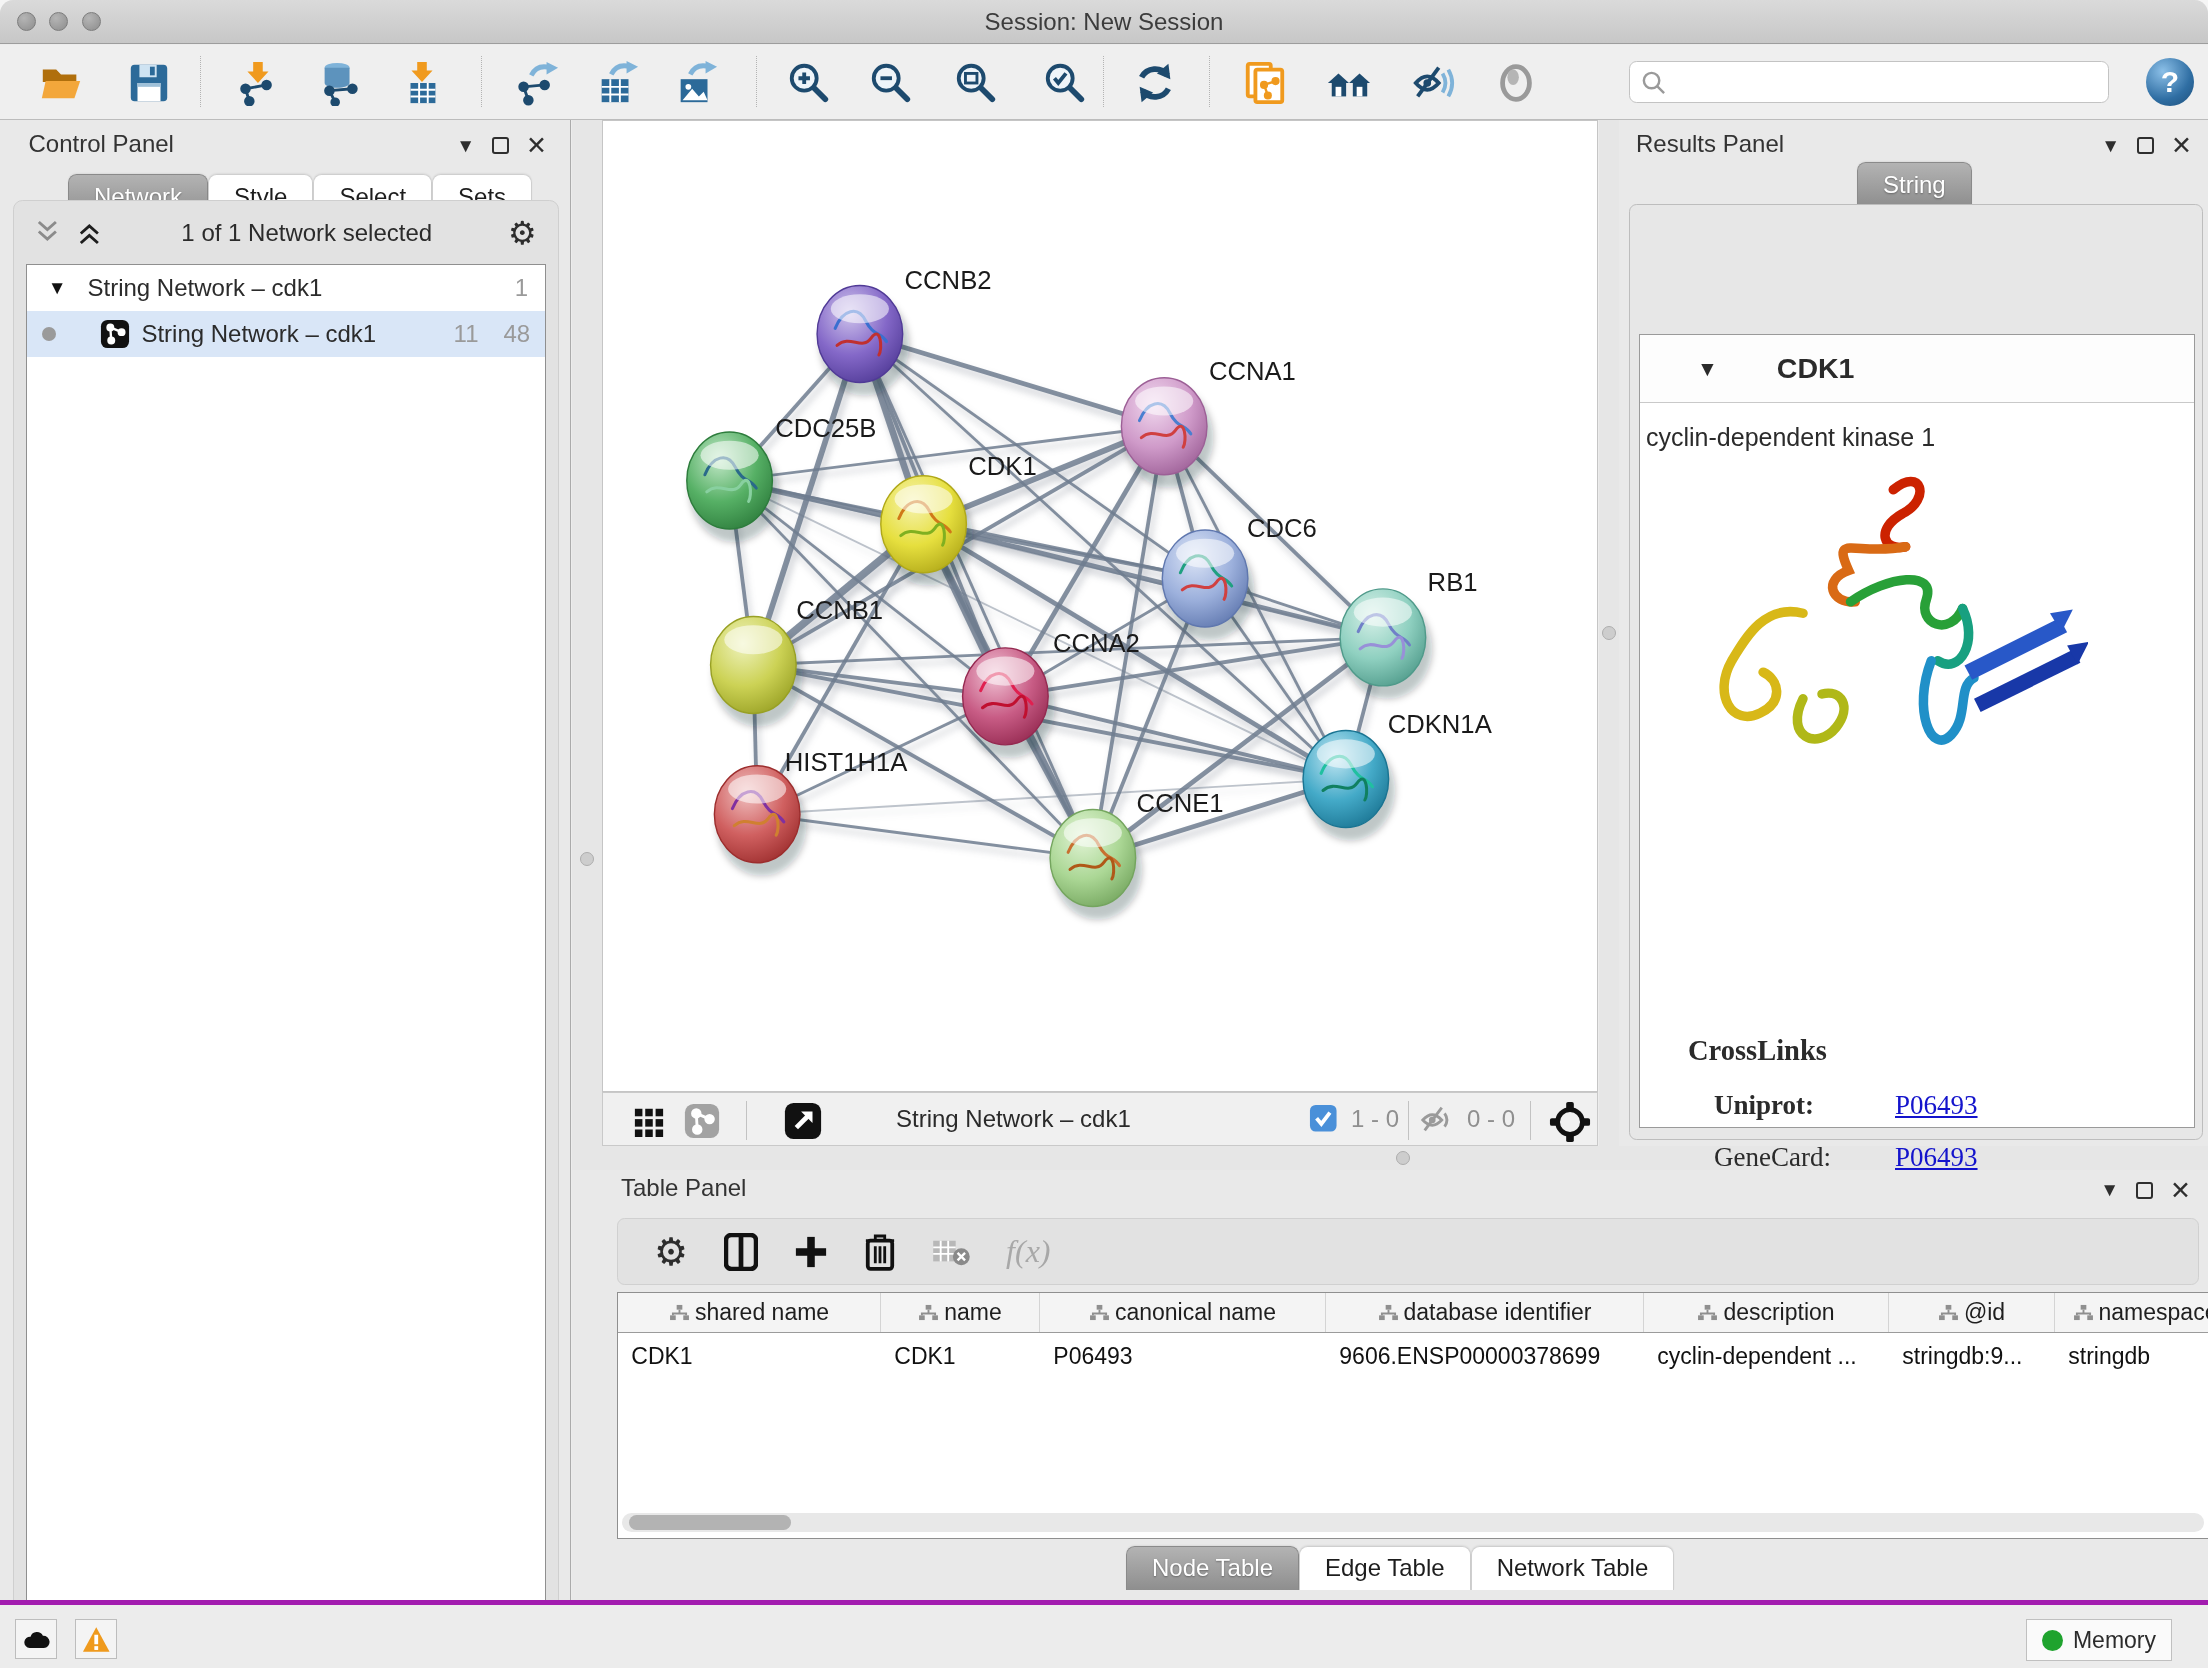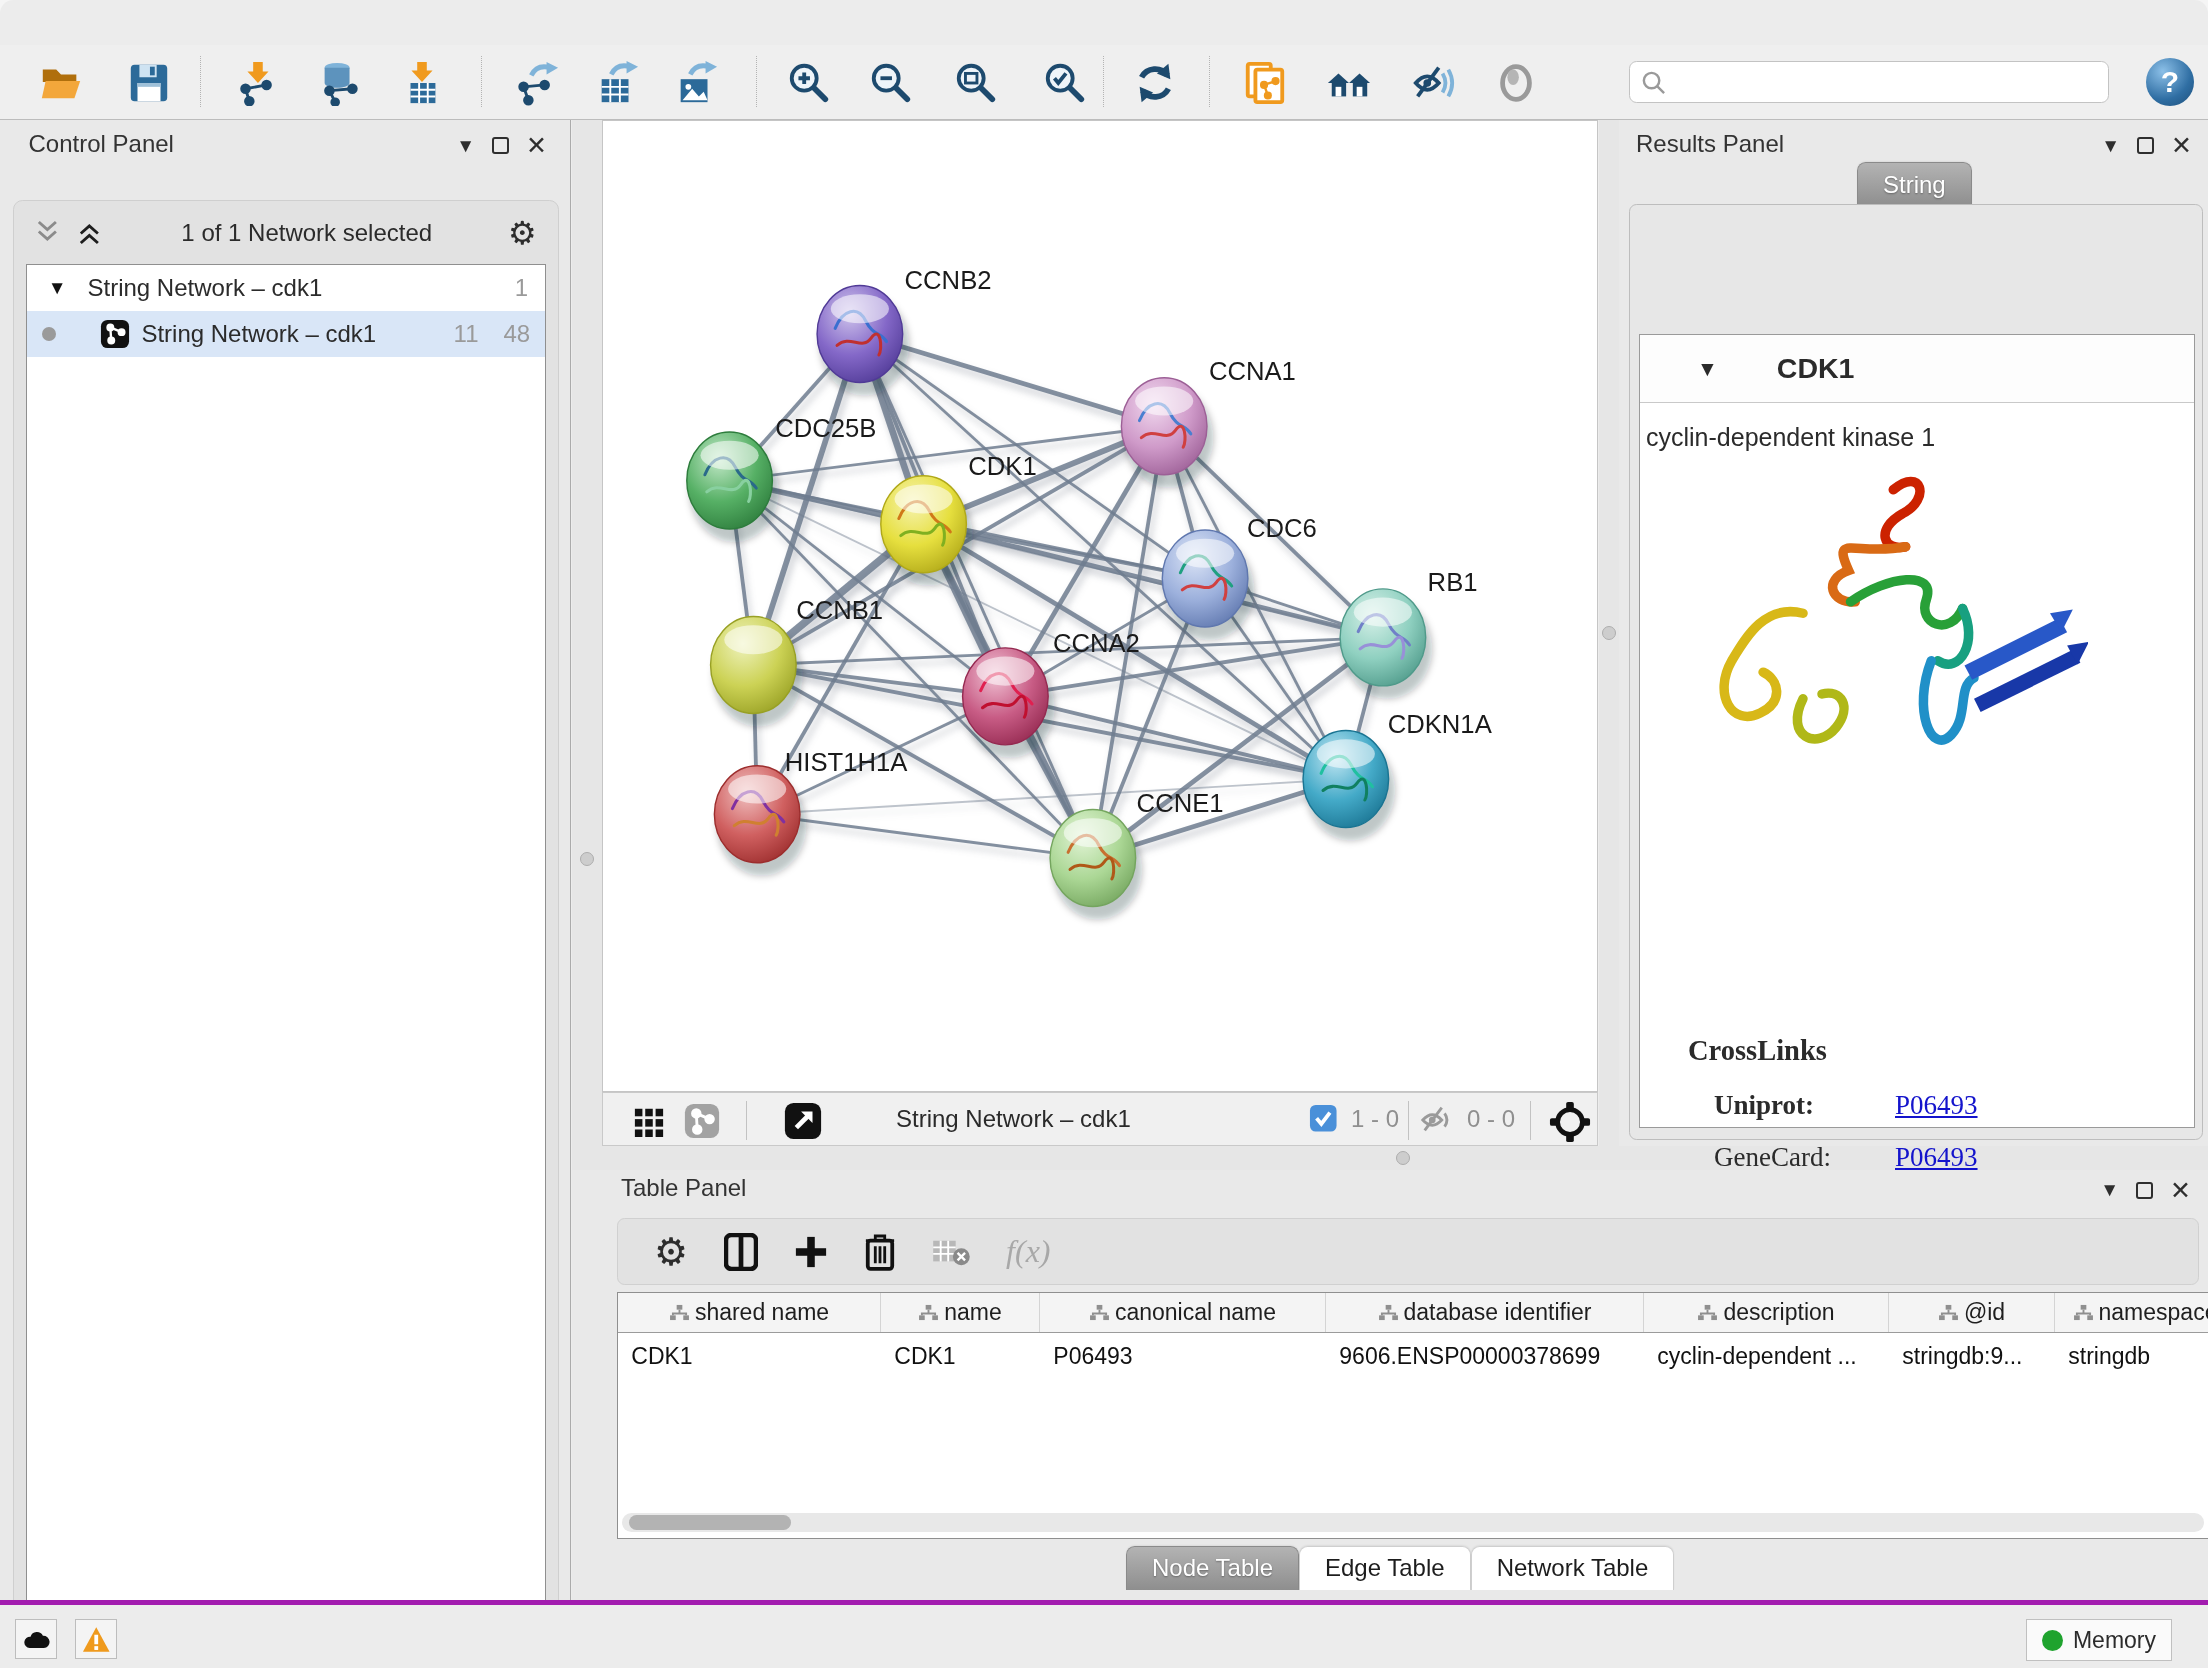--- a/index.html
+++ b/index.html
@@ -92,20 +92,26 @@
   .membtn{position:absolute;right:36px;top:14.3px;height:42px;background:#fafafa;border:1.9px solid #c0c0c0;
     display:flex;align-items:center;gap:9.5px;padding:0 15px;font-size:23px;}
   .memdot{width:21px;height:21px;border-radius:50%;background:#1fa32e;}
   svg{display:block;}
 </style>
 </head>
 <body>
 
 <div class="window">
 
+  <div class="titlebar">
+    <div class="tl" style="left:17px"></div>
+    <div class="tl" style="left:49px"></div>
+    <div class="tl" style="left:82px"></div>
+    <div class="wtitle">Session: New Session</div>
+  </div>
 
   <div class="toolbar">
     <span class="tbi" style="left:38px">
       <svg width="46" height="46" viewBox="0 0 48 48">
           <path d="M5 10h14l5 5h16v8H5z" fill="#b06f0c"></path>
           <path d="M8 22h36l-6 18H4z" fill="#f3a73b"></path>
         </svg>
     </span>
     <span class="tbi" style="left:126px">
       <svg width="46" height="46" viewBox="0 0 48 48">
@@ -265,20 +271,26 @@
     <span class="helpbtn">?</span>
   </div>
 
   <div class="cpanel">
     <div class="phead" style="left:28.5px;top:9.5px">Control Panel</div>
     <div class="wicons" style="right:23px;top:11.4px">
       <span class="wicaret">▼</span>
       <span class="wisq"></span>
       <span class="wix">✕</span>
     </div>
+    <div class="cp-tabs" id="cp-tabs">
+        <div class="tab active">Network</div>
+        <div class="tab">Style</div>
+        <div class="tab">Select</div>
+        <div class="tab">Sets</div>
+      </div>
     <div class="subpanel">
       <div class="cp-ctrl">
         <svg width="28.5" height="25" viewBox="0 0 30 26">
             <path d="M4 2l9 8 9-8M4 12l9 8 9-8" stroke="#8b8b8b" stroke-width="3" fill="none"></path>
           </svg>
         <svg width="28.5" height="25" viewBox="0 0 30 26" style="margin-left:13.3px">
             <path d="M4 24l9-8 9 8M4 14l9-8 9 8" stroke="#1e1e1e" stroke-width="3" fill="none"></path>
           </svg>
         <div style="flex:1;text-align:center;font-size:24px">1 of 1 Network selected</div>
         <span style="font-size:32px;color:#2d2d2d">⚙</span>

